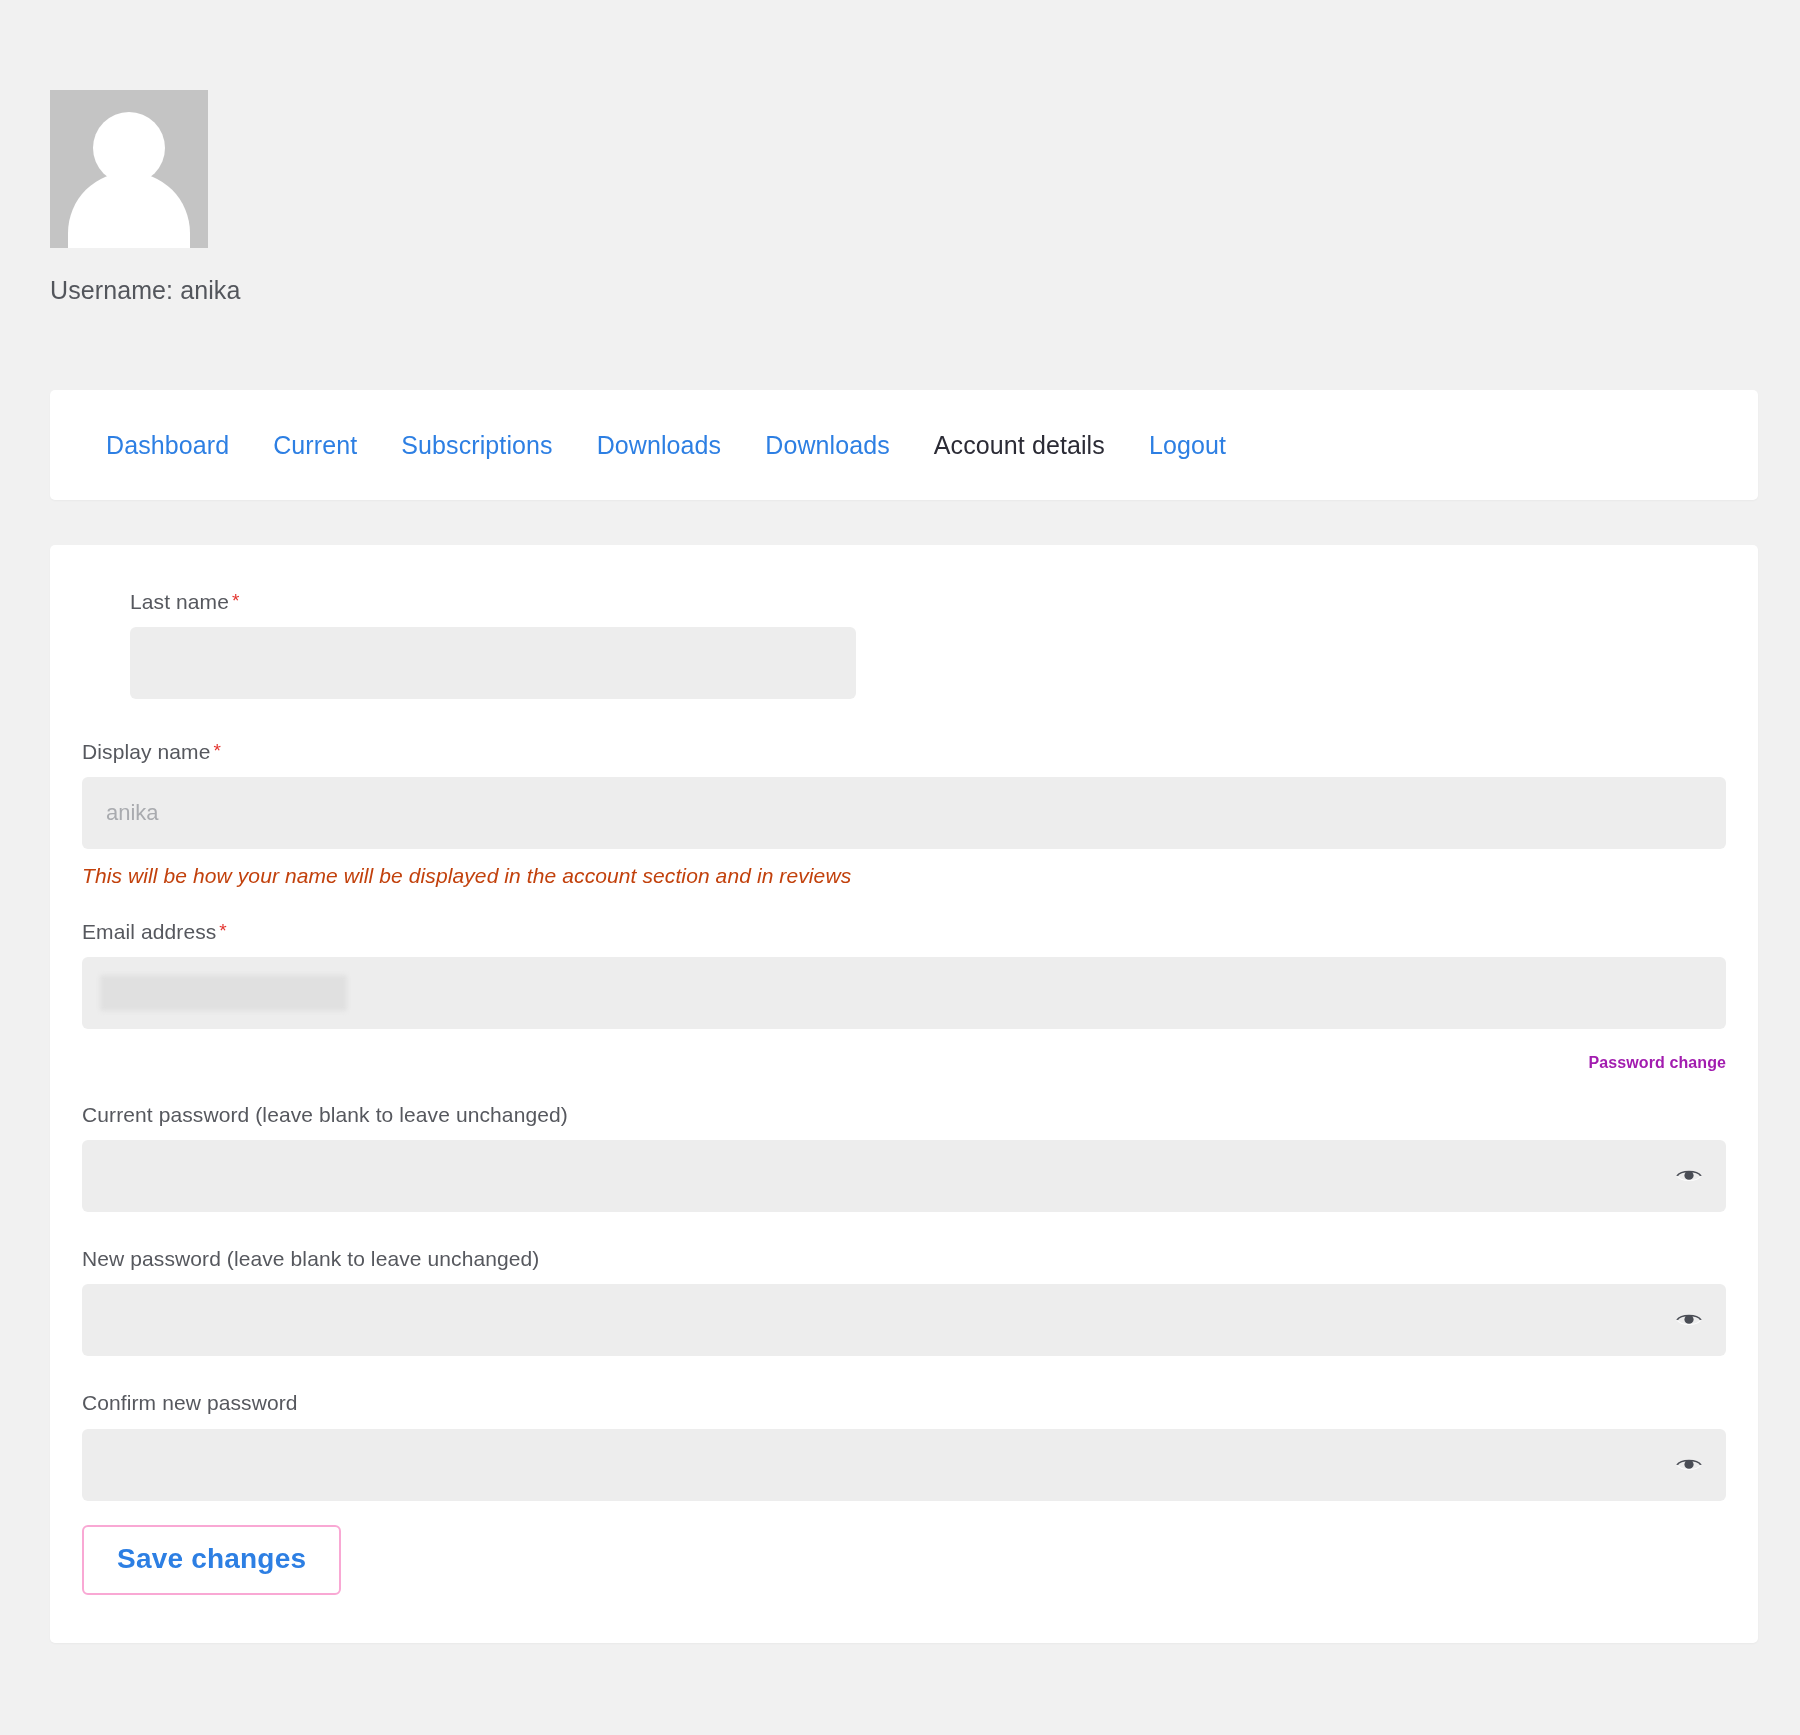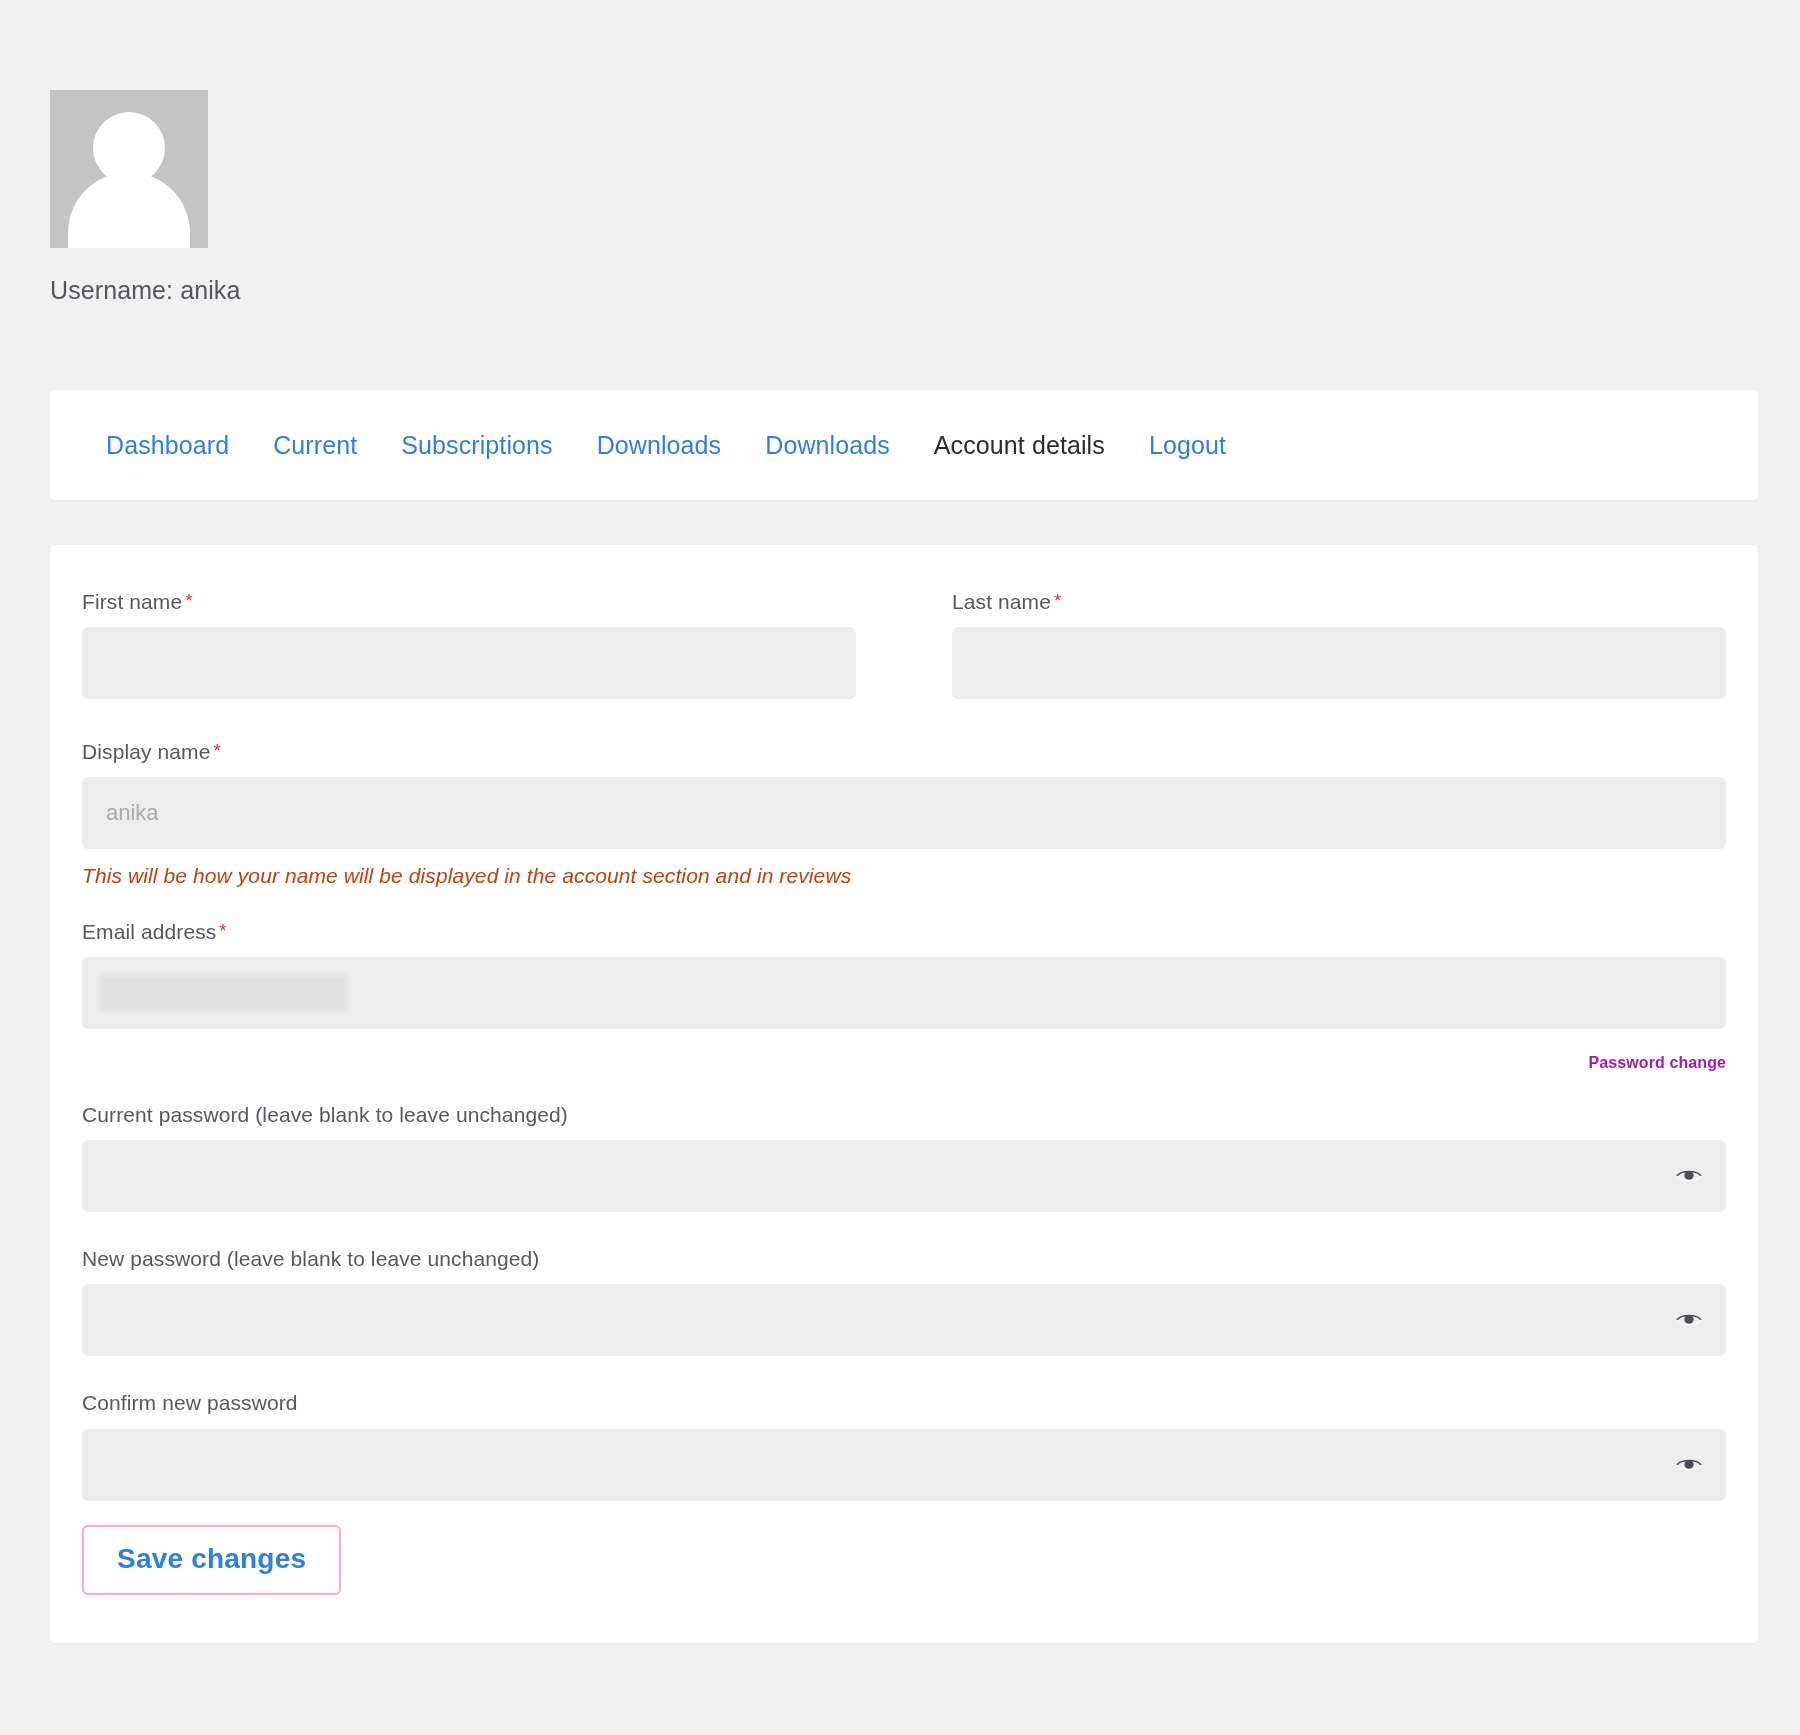--- a/index.html
+++ b/index.html
@@ -249,26 +249,20 @@
     </nav>
   </div>
 
   <div class="card form-card">
     <form class="form-inner">
 
       
       <div class="row-2col">
         <div class="field half">
           <label class="field-label">
-            <span>First name</span><span class="req">*</span>
-          </label>
-          <input class="input" type="text" placeholder="" value="" style="">
-        </div>
-        <div class="field half">
-          <label class="field-label">
             <span>Last name</span><span class="req">*</span>
           </label>
           <input class="input" type="text" placeholder="" style="">
         </div>
       </div>
 
       <div class="spacer-40"></div>
 
       
       <div class="field full">

